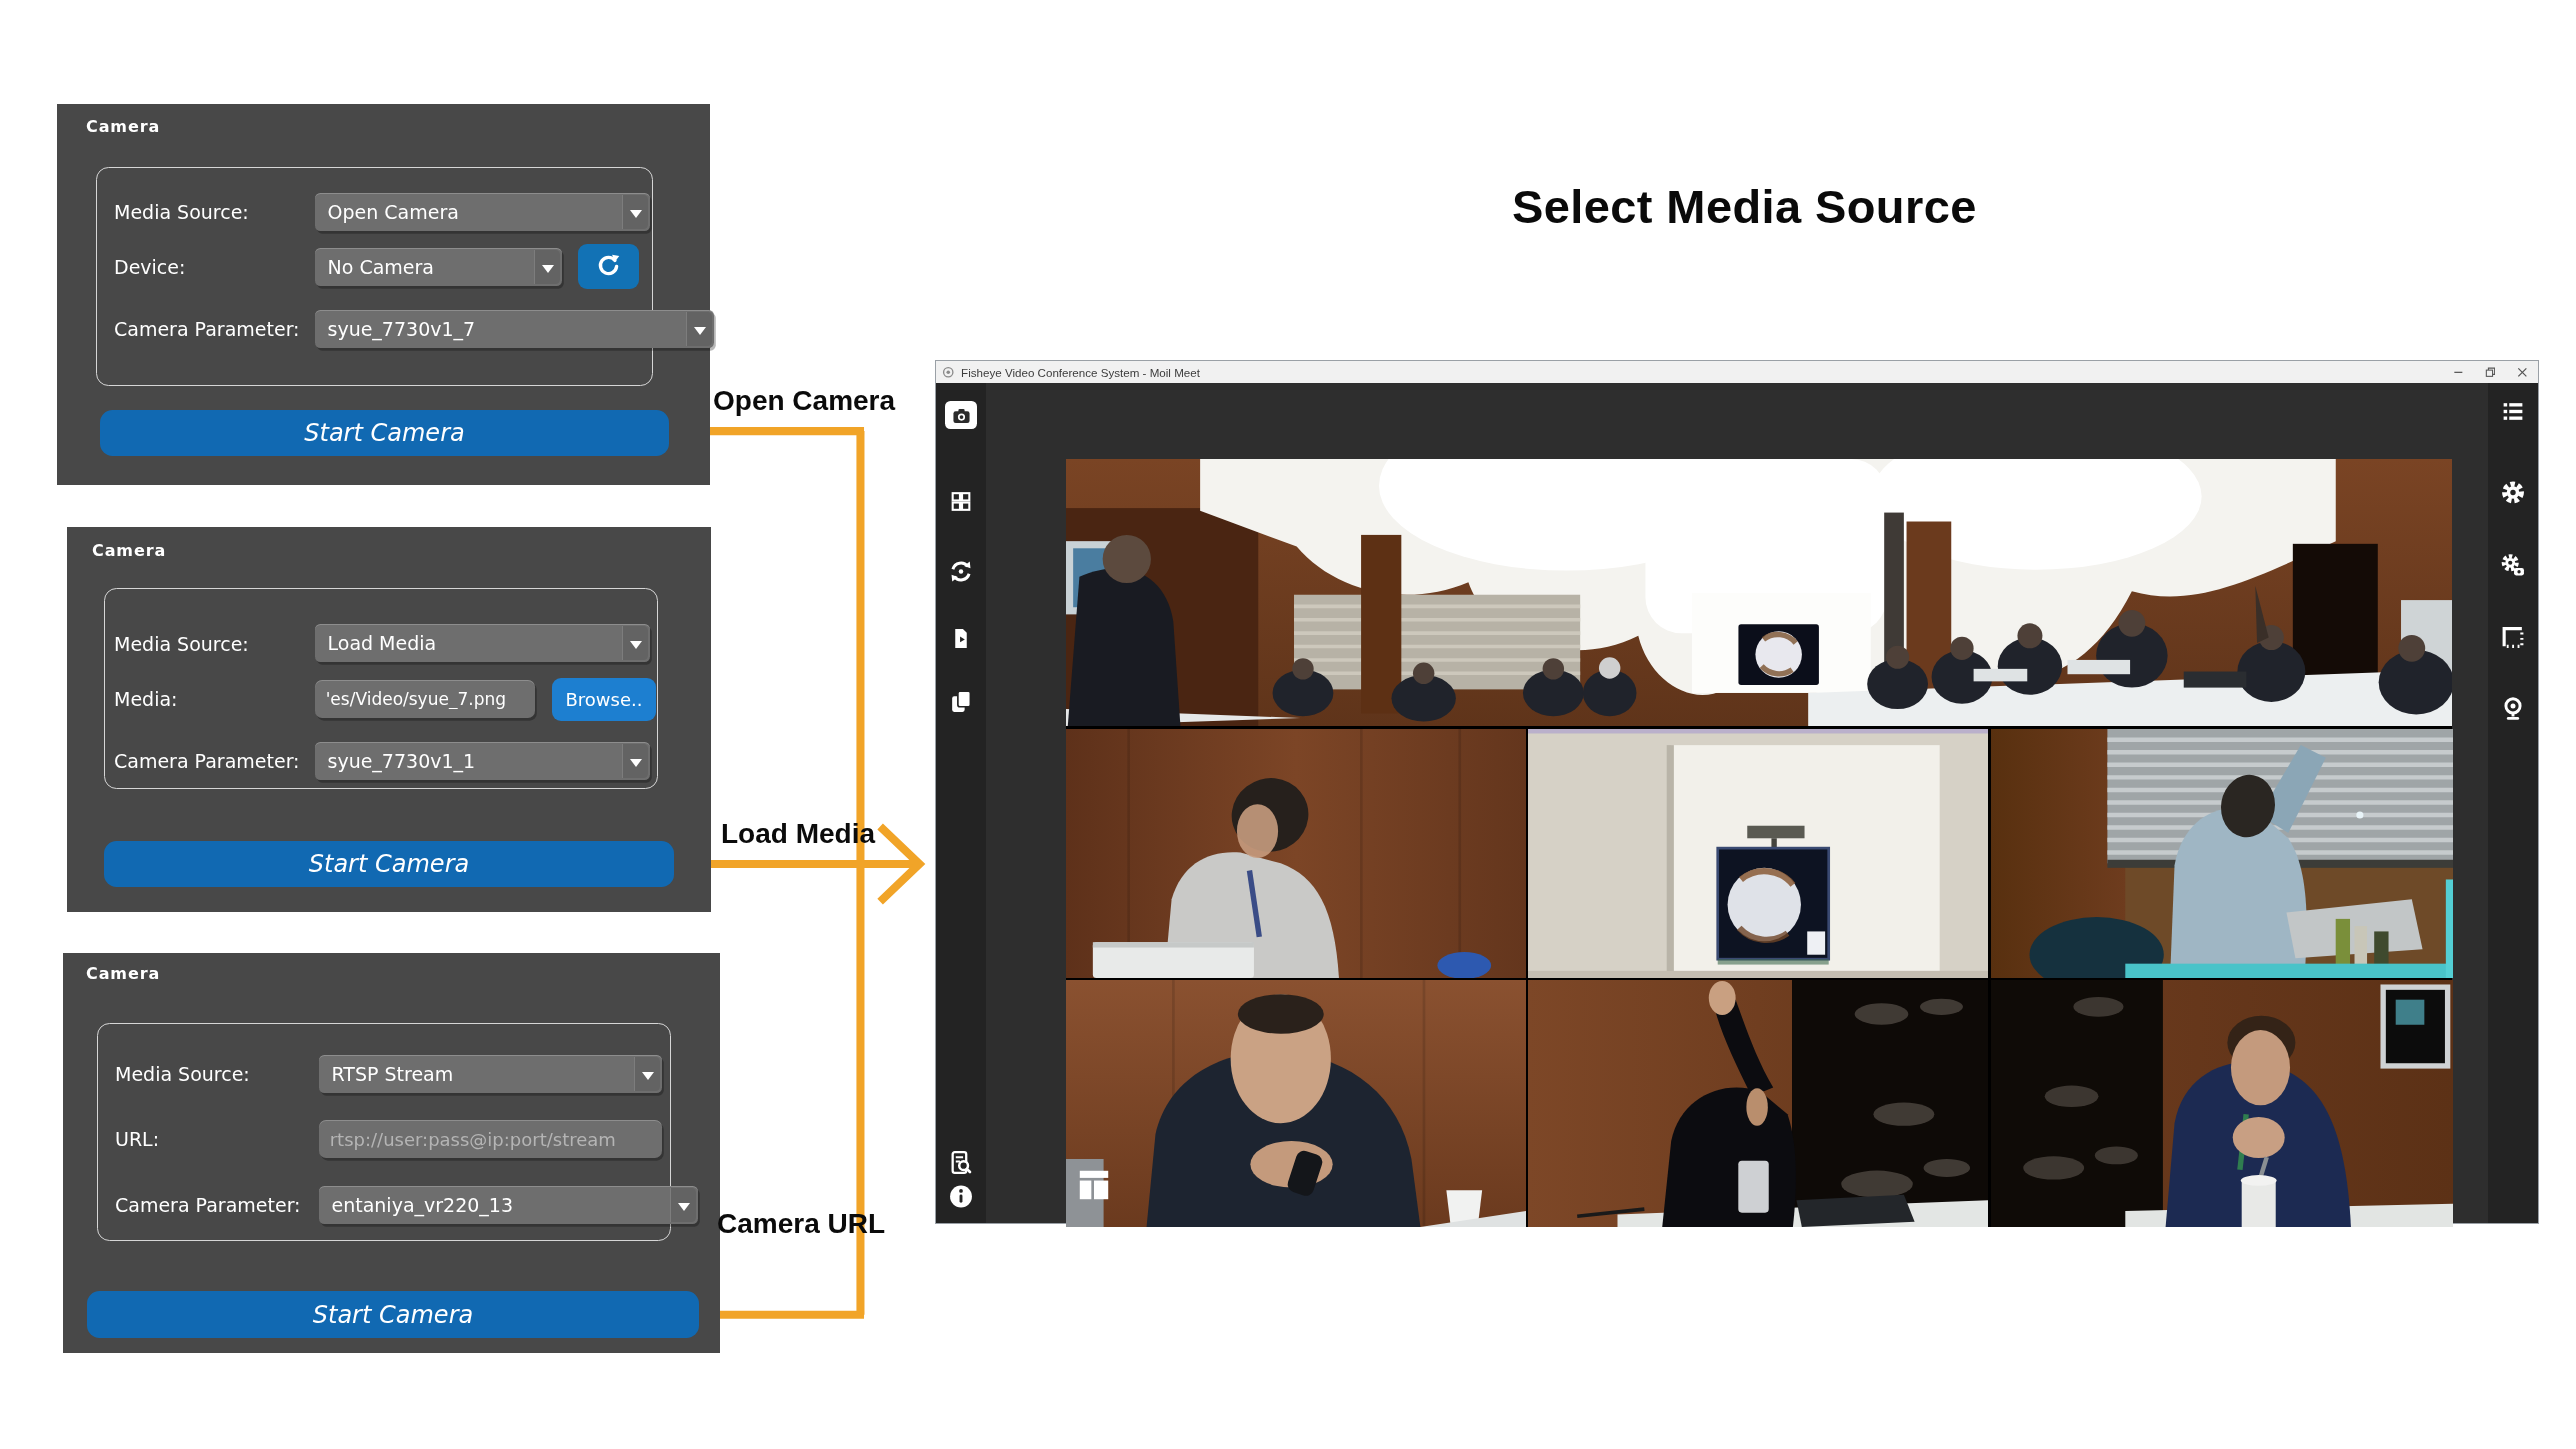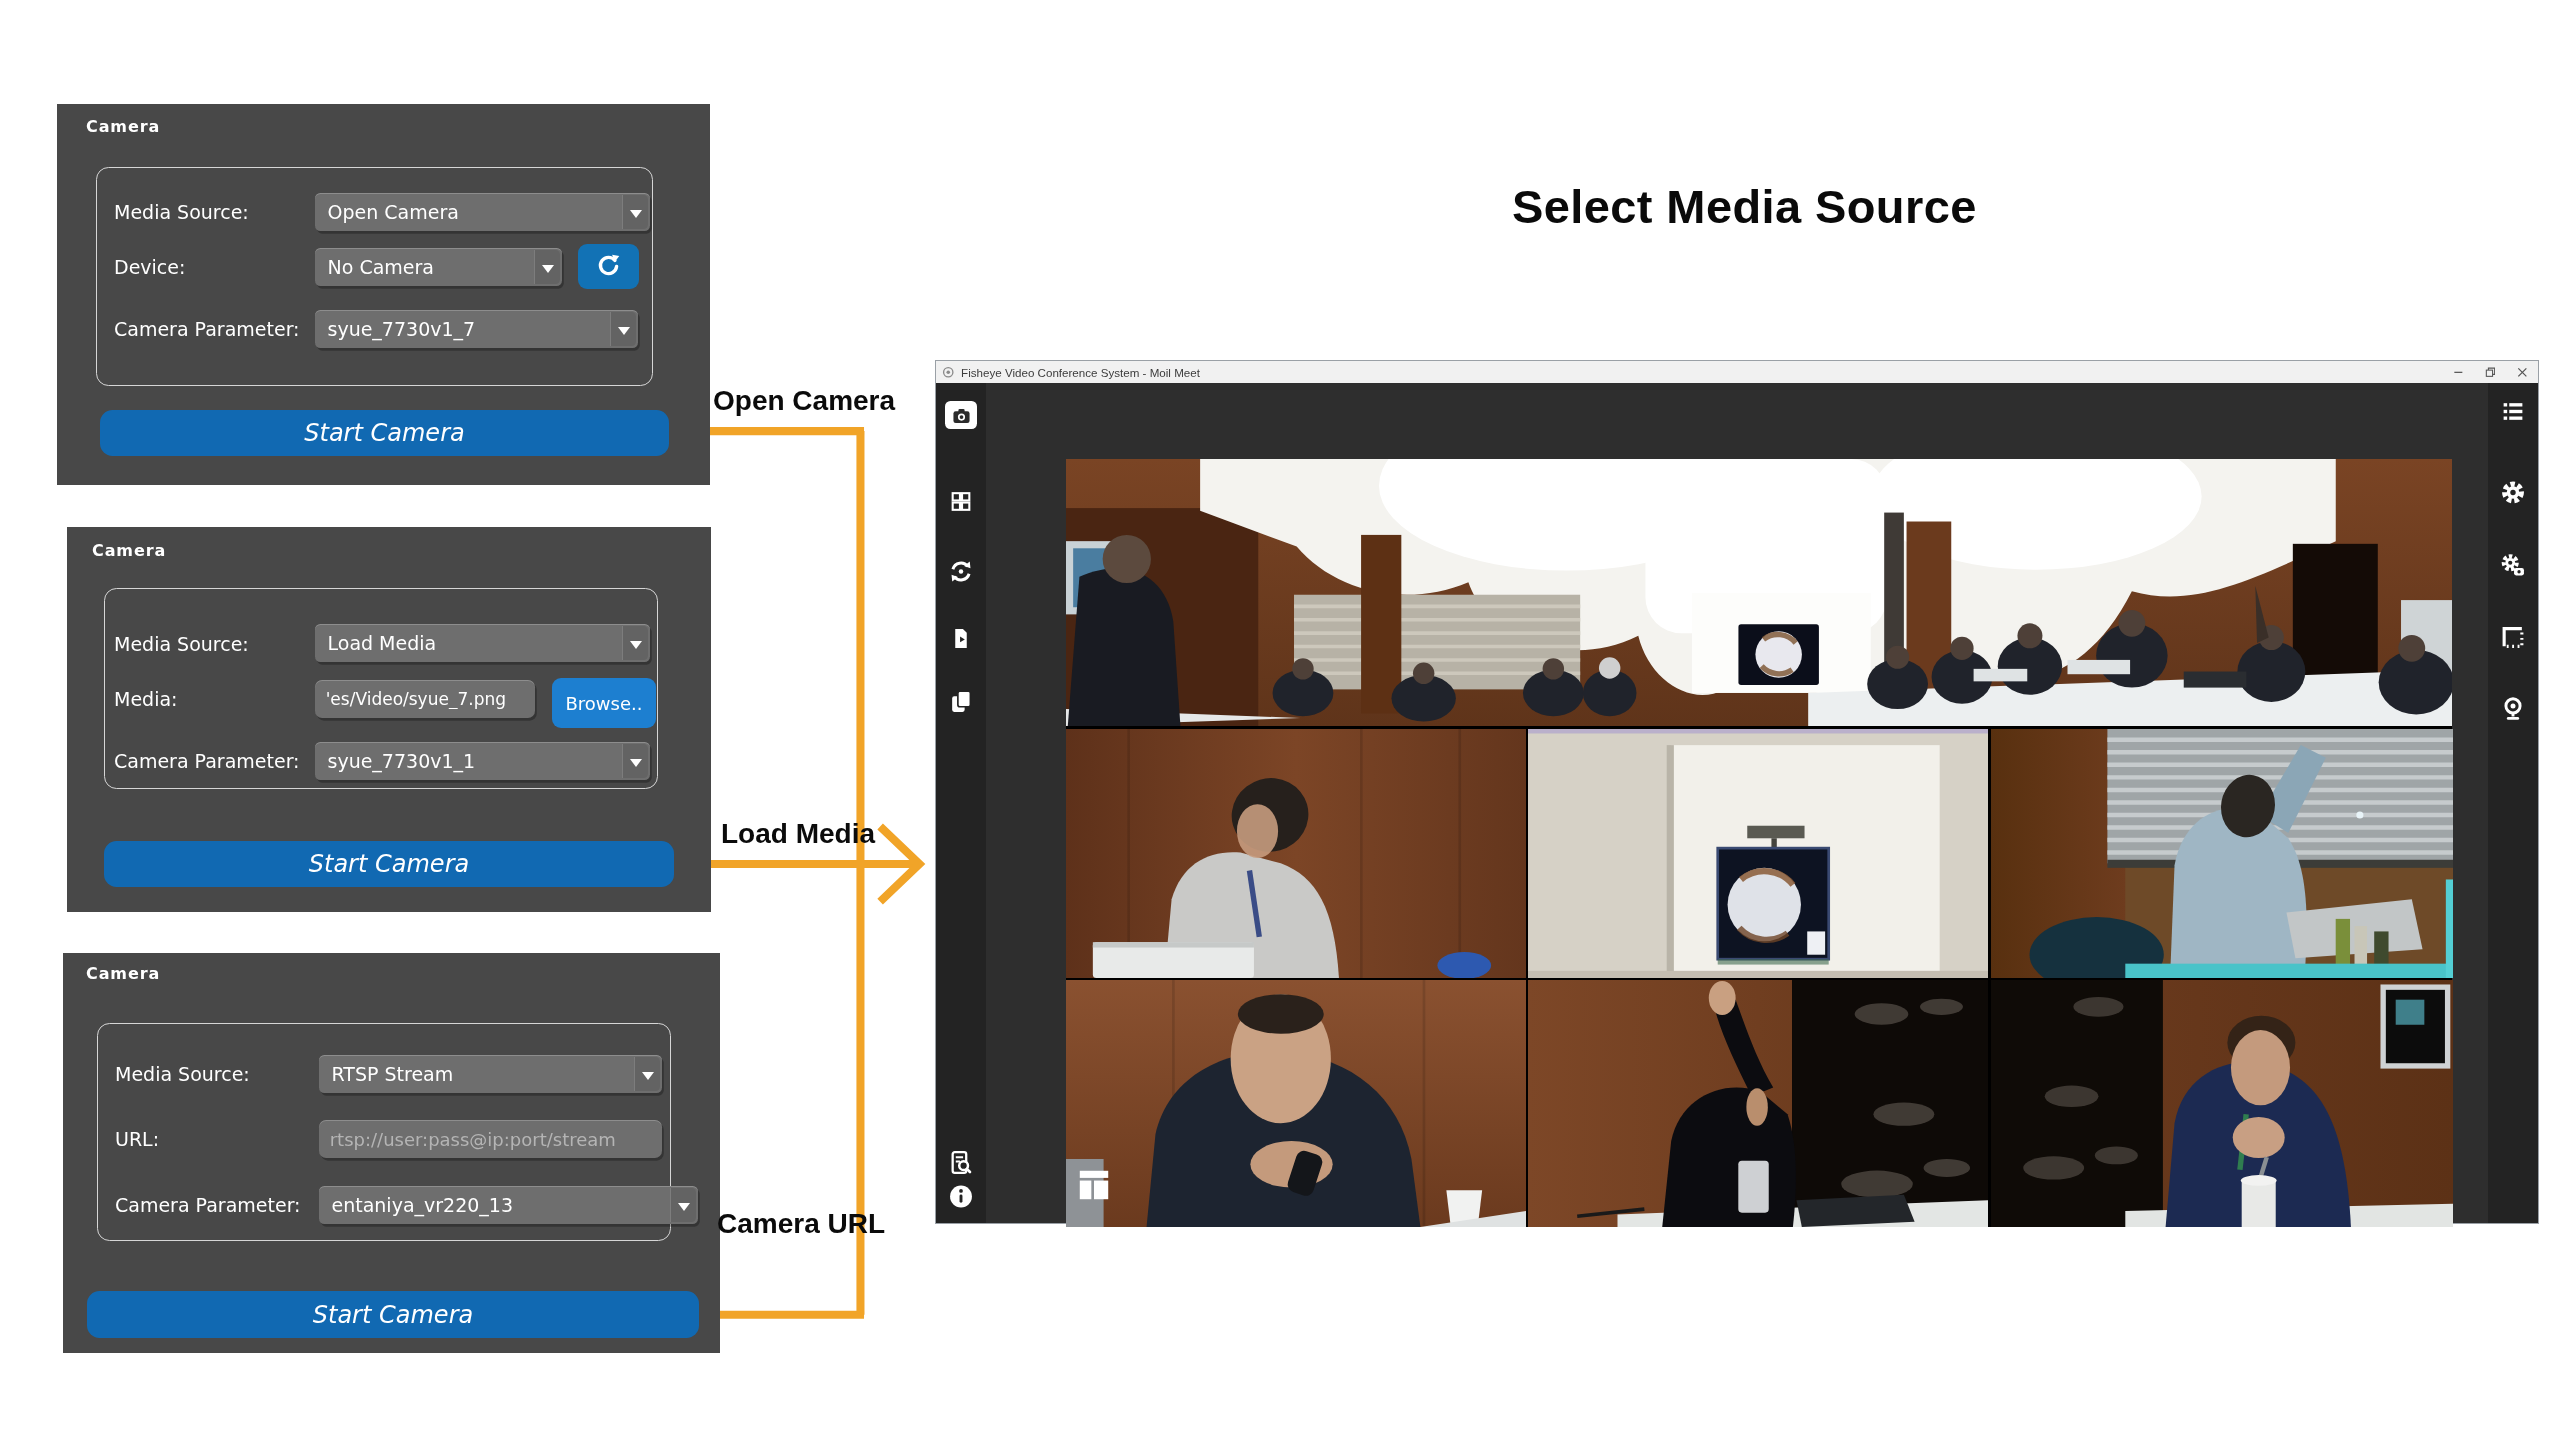--- a/index.html
+++ b/index.html
@@ -115,42 +115,42 @@
         <span class="dd-arrow"></span>
       </span>
   </div>
   <button class="btn-refresh" style="left:521px;top:140px;width:61px;height:45px;">
     <svg width="27" height="27" viewBox="0 0 24 24">
       <path d="M17.7 6.6 A7.2 7.2 0 1 0 19.2 12" stroke="#fff" stroke-width="3" fill="none" stroke-linecap="round"></path>
       <polygon points="15.2,1.6 21.6,2.6 17.6,7.8" fill="#fff"></polygon>
     </svg>
   </button>
   <div class="flabel" style="left:57px;top:214px;">Camera Parameter:</div>
-  <div class="dd" style="left:258px;top:206px;width:323px;">
+  <div class="dd" style="left:258px;top:206px;width:399px;">
     <span>syue_7730v1_7</span>
     <span class="dd-btn">
         <span class="dd-arrow"></span>
       </span>
   </div>
   <button class="btn-blue" style="left:43px;top:306px;width:569px;height:46px;">Start Camera</button>
 </div>
 
 <div class="panel" id="panel2">
   <div class="panel-title">Camera</div>
   <div class="groupbox"></div>
   <div class="flabel" style="left:47px;top:106px;">Media Source:</div>
   <div class="dd" style="left:248px;top:97px;width:335px;">
     <span>Load Media</span>
     <span class="dd-btn">
         <span class="dd-arrow"></span>
       </span>
   </div>
   <div class="flabel" style="left:47px;top:161px;">Media:</div>
   <input class="tinput" style="left: 248px; top: 153px; width: 220px;" value="'es/Video/syue_7.png">
-  <button class="btn-browse" style="left:485px;top:151px;width:104px;height:50px;">Browse..</button>
+  <button class="btn-browse" style="left:485px;top:151px;width:104px;height:43px;">Browse..</button>
   <div class="flabel" style="left:47px;top:223px;">Camera Parameter:</div>
   <div class="dd" style="left:248px;top:215px;width:335px;">
     <span>syue_7730v1_1</span>
     <span class="dd-btn">
         <span class="dd-arrow"></span>
       </span>
   </div>
   <button class="btn-blue" style="left:37px;top:314px;width:570px;height:46px;">Start Camera</button>
 </div>
 

